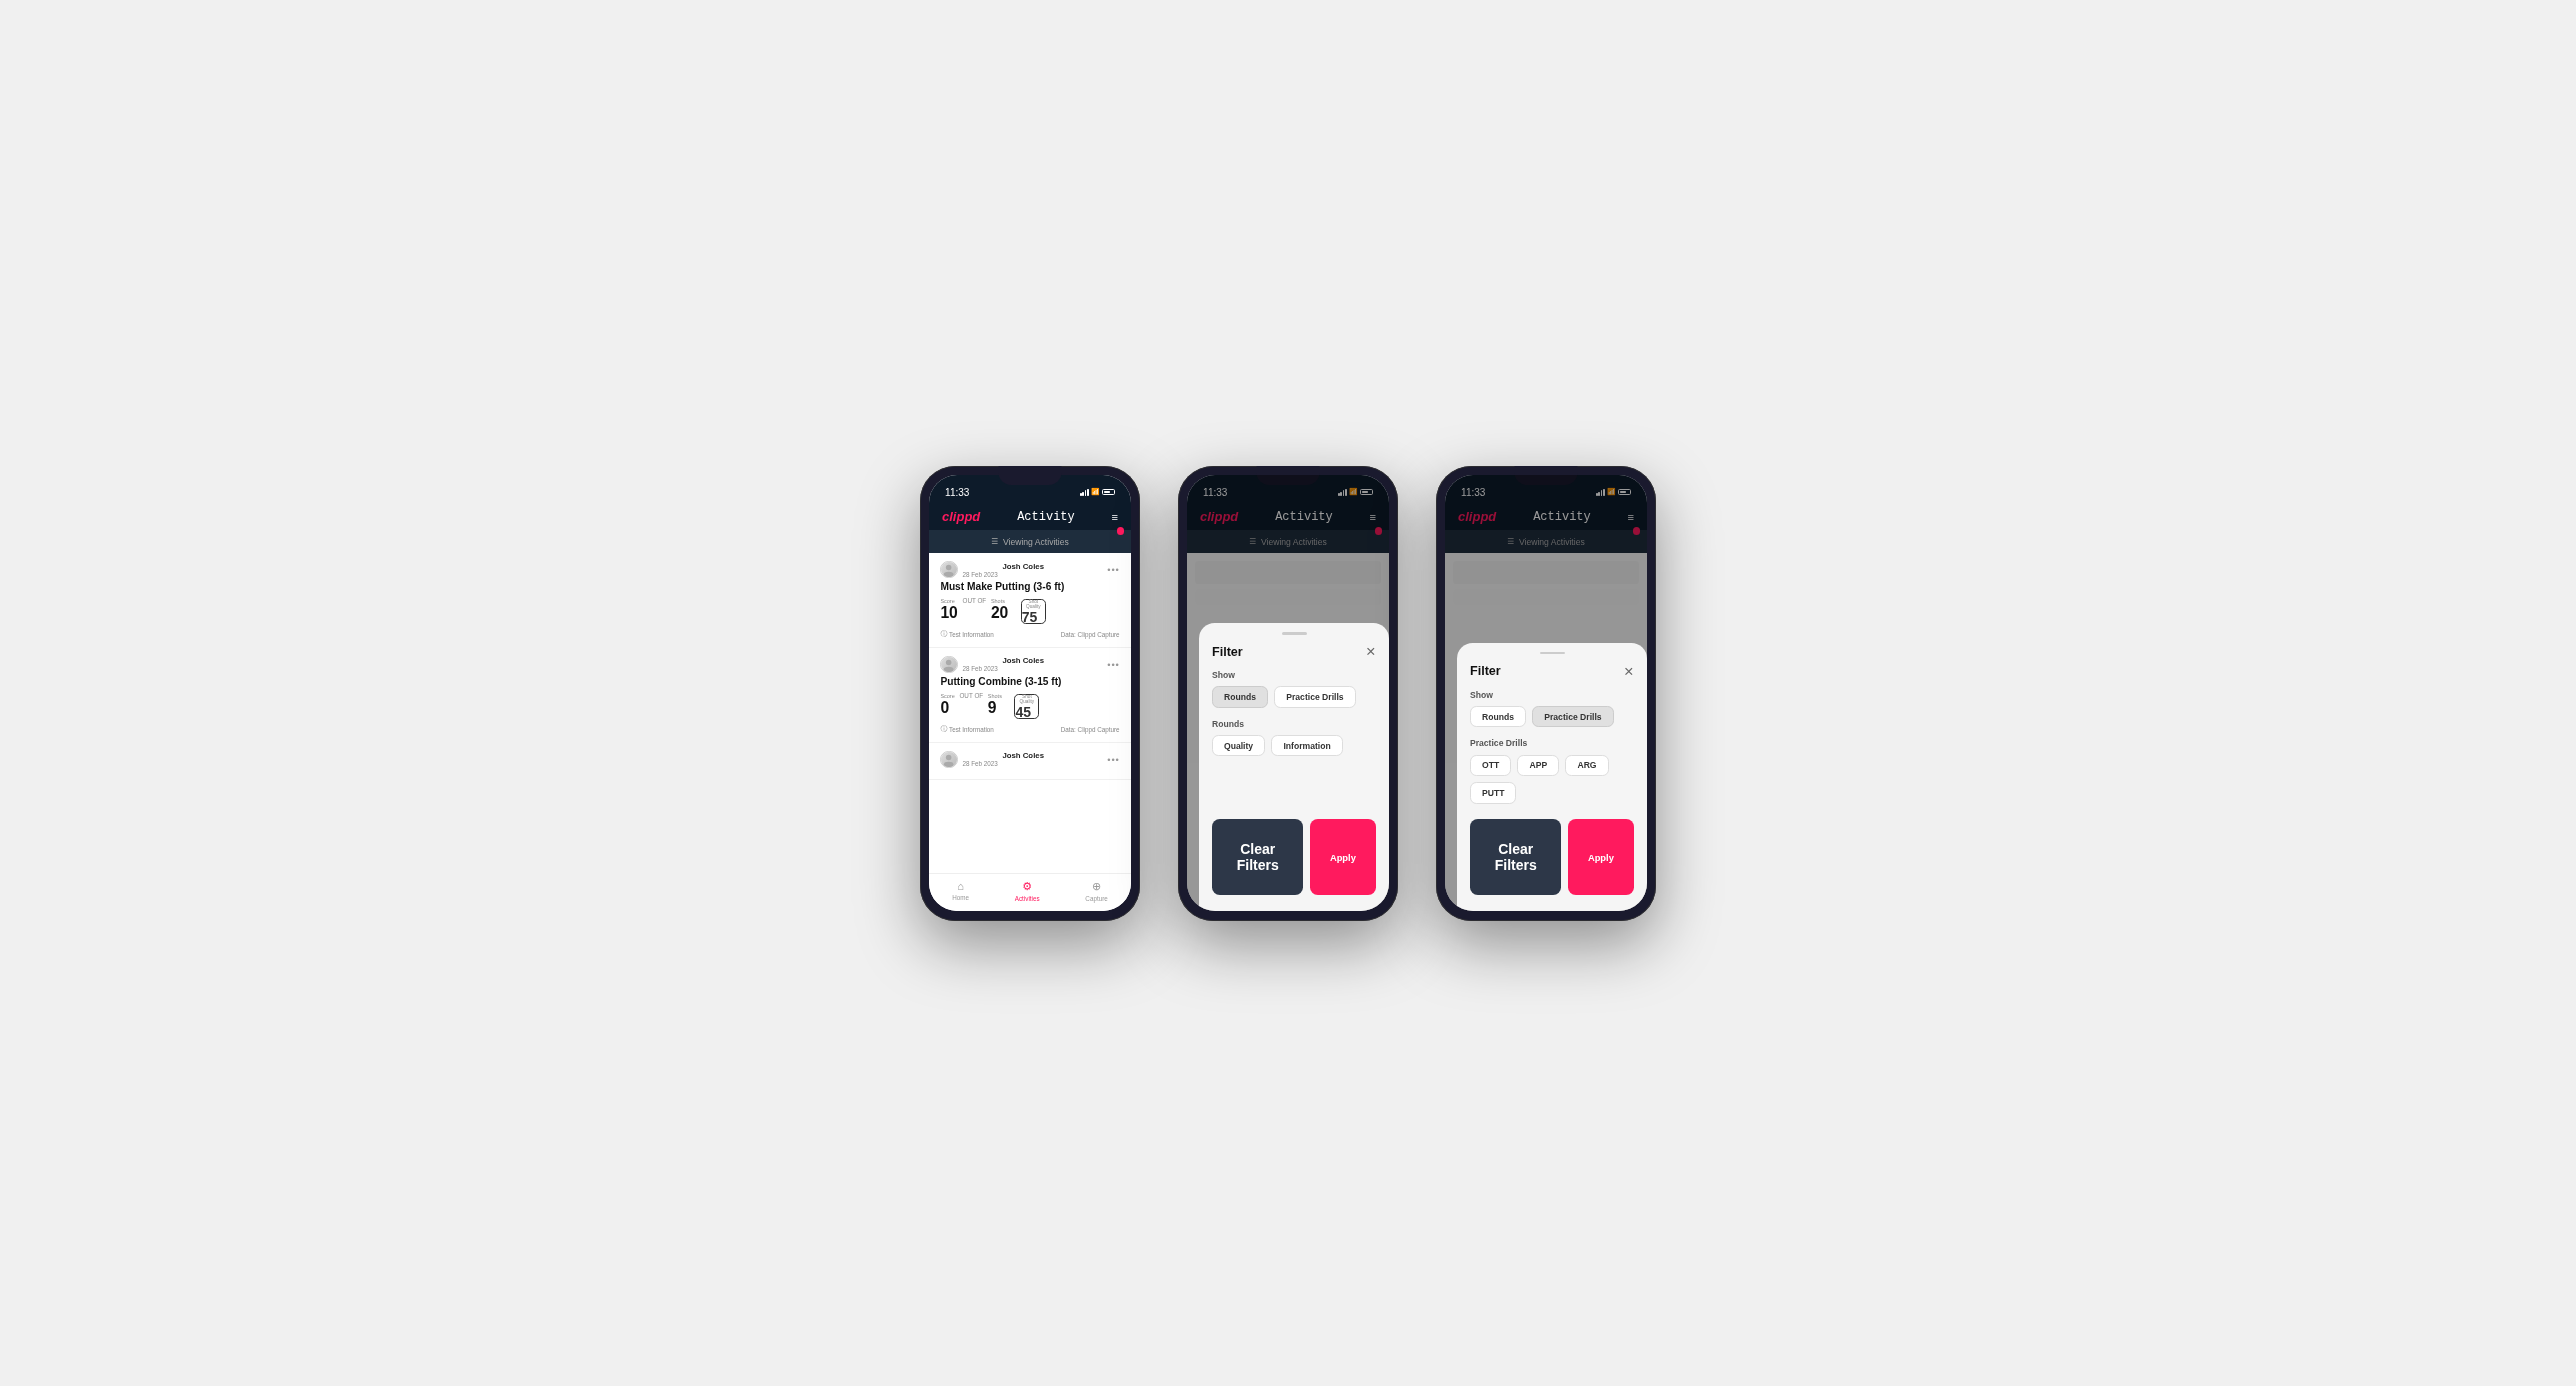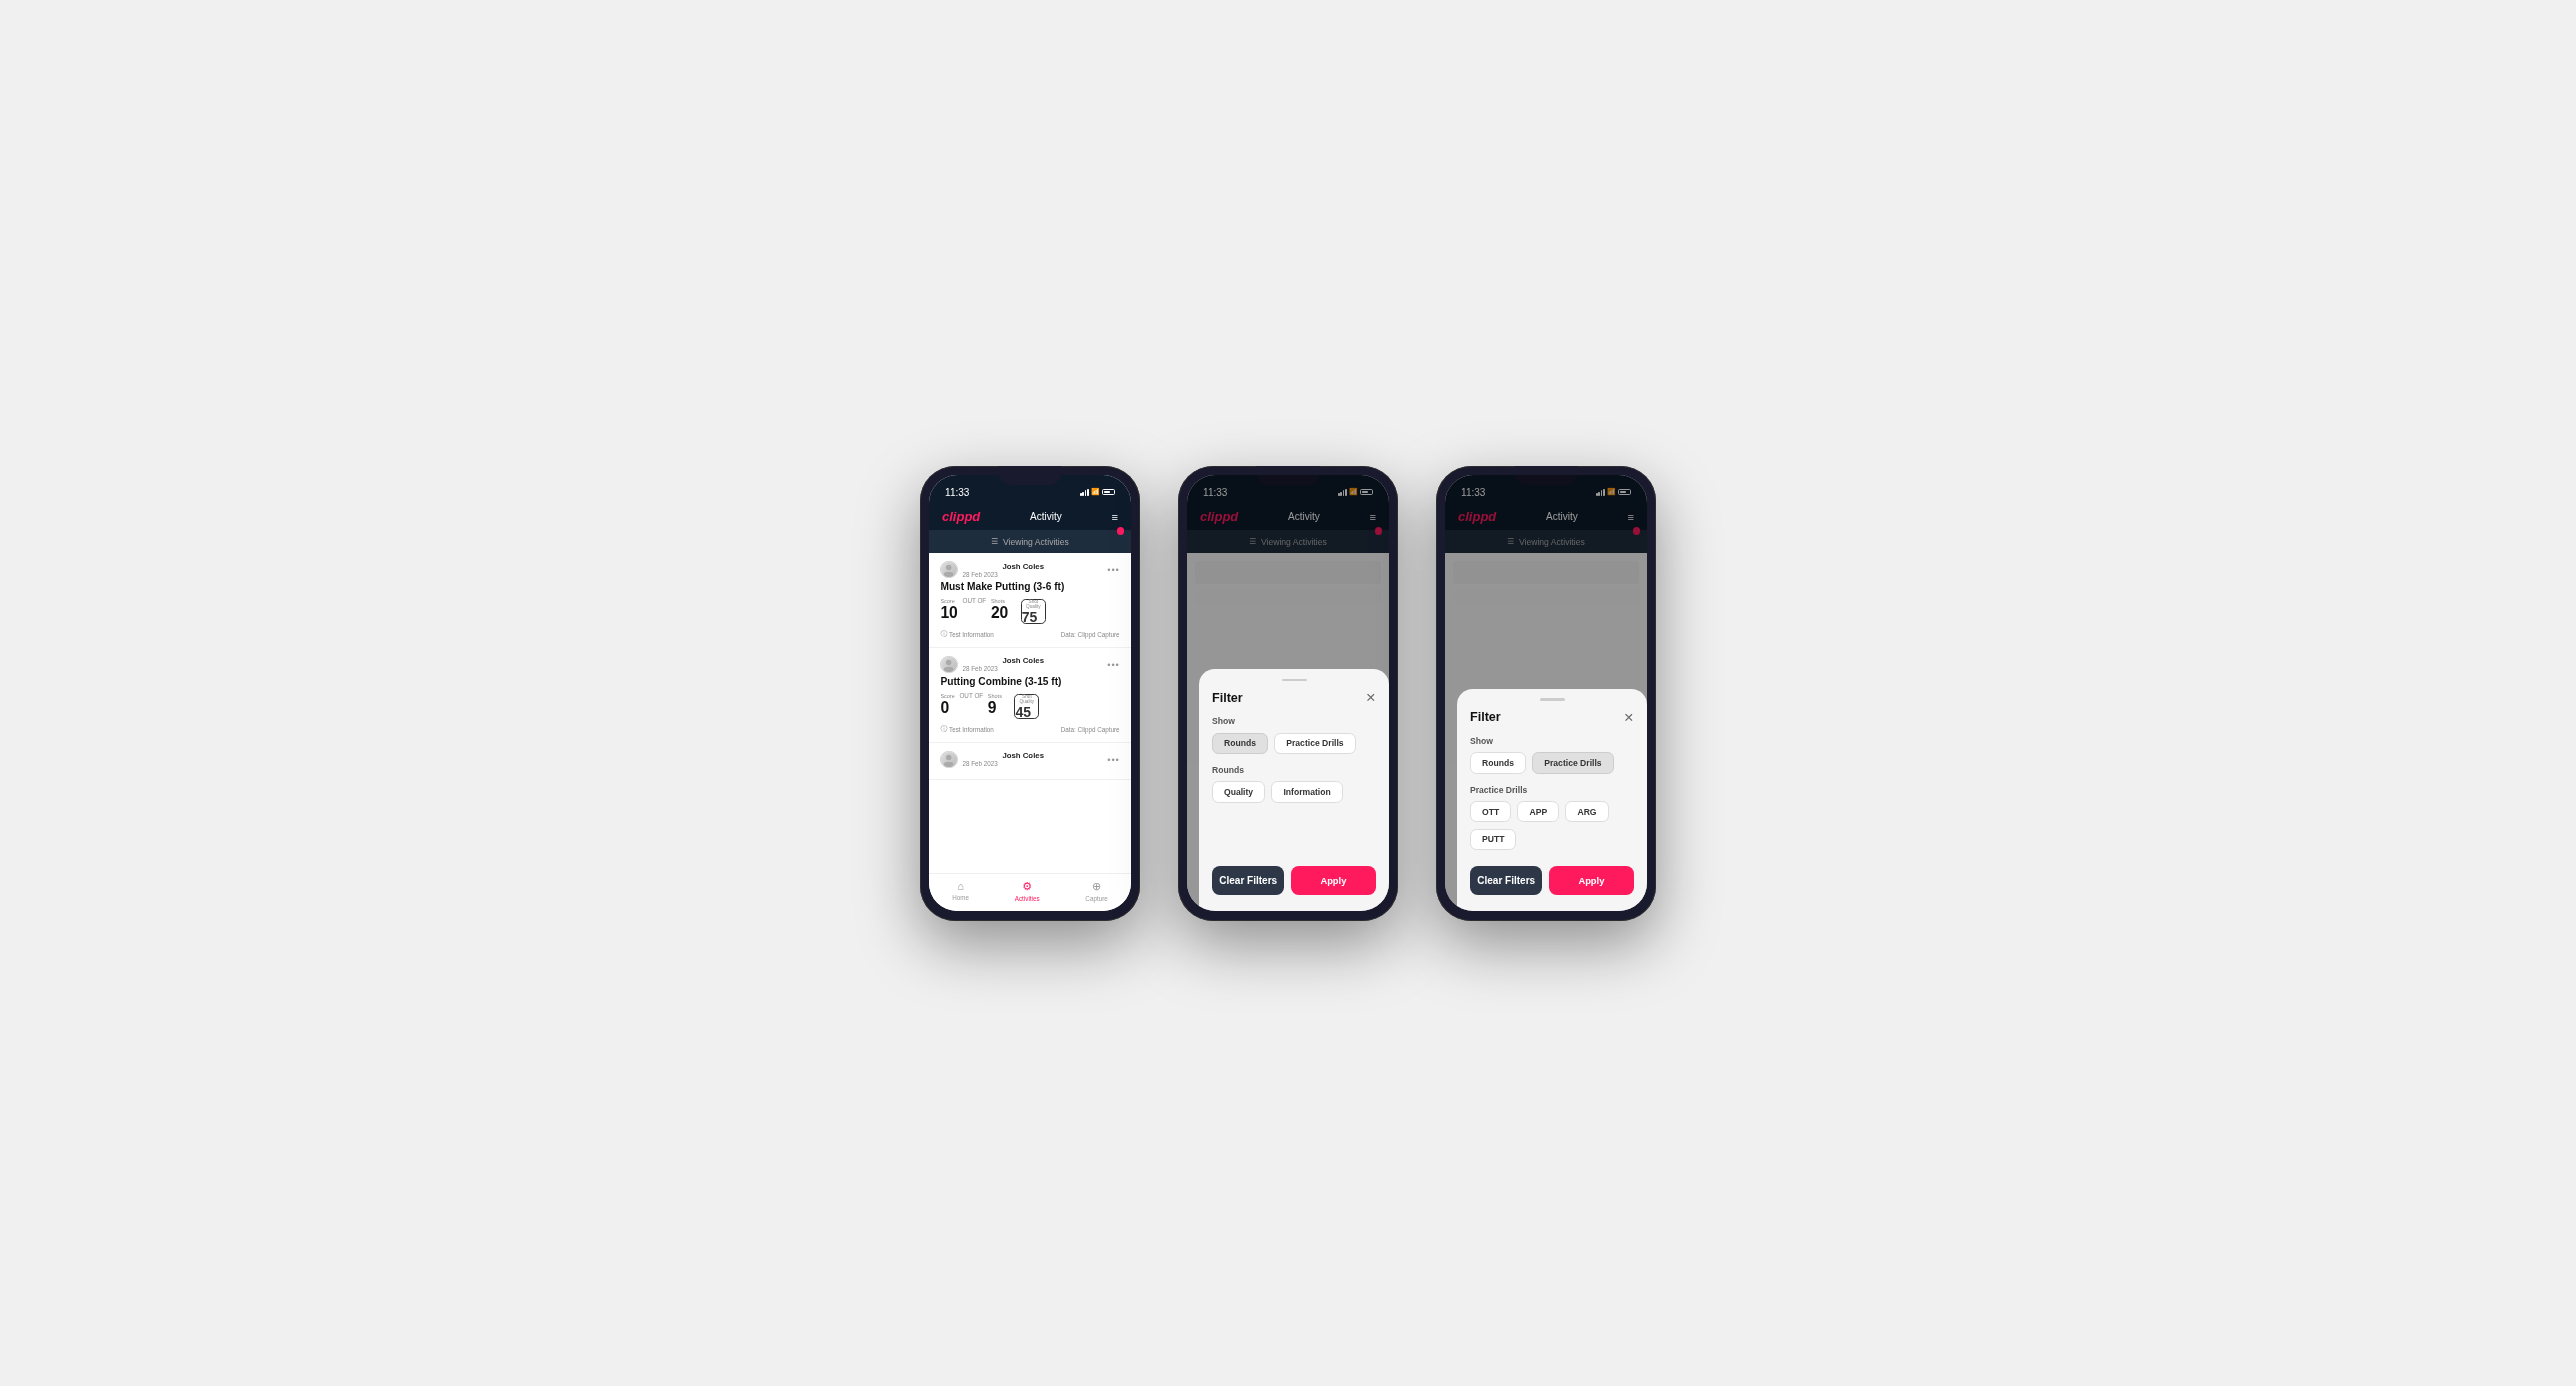--- a/index.html
+++ b/index.html
@@ -97,23 +97,24 @@
       justify-content: space-between;
       padding: 6.3px 12.6px;
     }
     .logo-text {
       font-size: 13px;
       font-weight: 800;
       color: #ff1a5e;
       font-style: italic;
     }
     .header-title {
-      font-size: 10px;
+      font-size: 12px;
       color: #fff;
       font-weight: 500;
+      font-family: Liberation Mono, monospace;
     }
     .menu-icon {
       color: #fff;
       font-size: 11px;
     }
 
     
     .viewing-banner {
       background: #1e2d3d;
       display: flex;
@@ -304,26 +305,26 @@
       border-color: #ccc;
     }
 
     .filter-actions {
       display: flex;
       gap: 6.3px;
       margin-top: 31px;
     }
     .btn-clear {
       flex: 1;
-      padding: 3px;
+      padding: 22px;
       background: #2d3748;
       color: #fff;
       border: none;
       border-radius: 7.8px;
-      font-size: 10px;
+      font-size: 14px;
       font-weight: 600;
       cursor: pointer;
     }
     .btn-apply {
       flex: 1;
       padding: 9.4px;
       background: #ff1a5e;
       color: #fff;
       border: none;
       border-radius: 7.8px;

